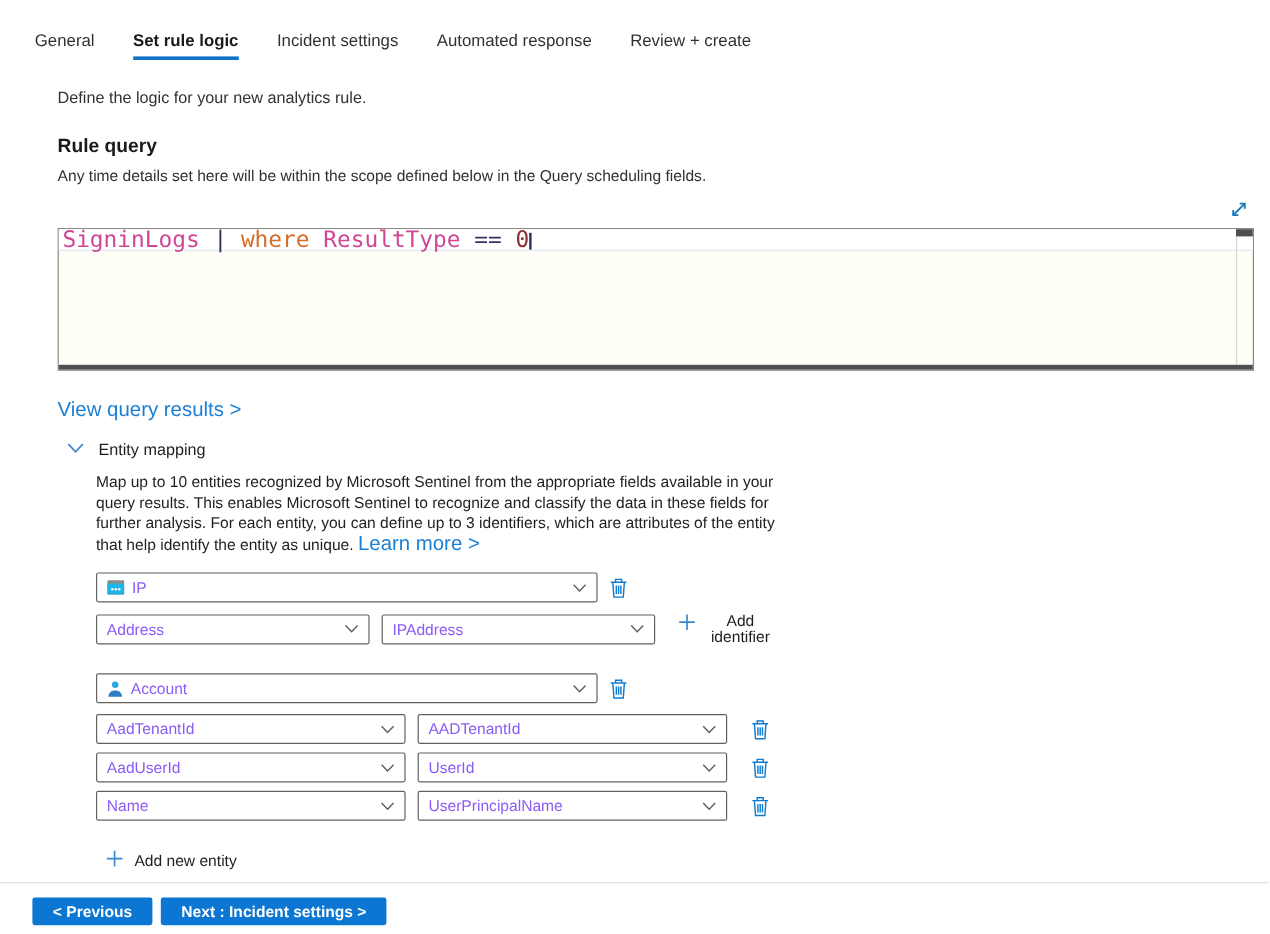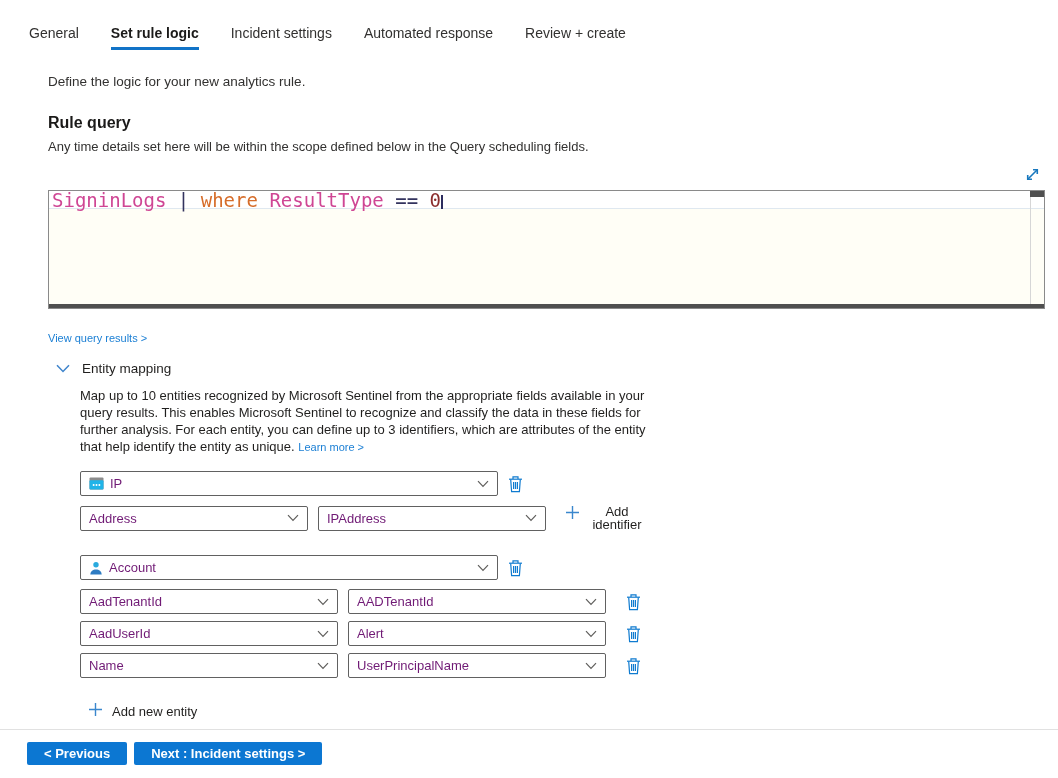--- a/index.html
+++ b/index.html
@@ -26,33 +26,33 @@
   .editor { position:relative; margin:7px 0 0 48px; width:997px; height:119px;
             border:1px solid #8a8a8a; background:#fffef6; }
   .editor-scroll-v { position:absolute; top:0; right:0; width:14px; height:100%; border-left:1px solid #d6d6d6; }
   .editor-thumb-v { position:absolute; top:0; right:0; width:14px; height:6px; background:#4f4f4f; }
   .editor-thumb-h { position:absolute; left:0; bottom:0; width:100%; height:4px; background:#4f4f4f; }
   .code-line { height:18px; background:#fff; border-bottom:1px solid #dfe8f0;
                font-family:"DejaVu Sans Mono","Liberation Mono",monospace; font-size:19px;
                line-height:18px; padding-left:3px; white-space:pre; }
   .cursor { display:inline-block; width:2px; height:14px; background:#2c2c5e; vertical-align:-2px; }
 
-  .link { color:#1b7fd4; font-size:11px; text-decoration:none; cursor:pointer; }
+  .link { color:#1b7fd4; font-size:17px; text-decoration:none; cursor:pointer; }
   .view-results { display:inline-block; margin:23px 0 0 48px; }
 
   .ae-title { margin:24px 0 0 48px; font-size:15px; font-weight:700; color:#1b1a19; }
   .em-row { display:flex; align-items:center; gap:12px; margin:13px 0 0 56px; cursor:pointer; }
   .em-label { font-size:13.5px; color:#201f1e; }
   .em-desc { margin:10px 0 0 80px; width:572px; font-size:13px; line-height:17px; color:#201f1e; }
 
   
   .entities { margin-left:80px; }
   .select { display:flex; align-items:center; height:25px; border:1px solid #616161; border-radius:2px;
             background:#fff; padding:0 8px; cursor:pointer; }
-  .select .sel-label { font-size:13px; color:#701a75; flex:1 1 auto; display:flex; align-items:center; gap:6px; }
+  .select .sel-label { font-size:13px; color:#8b5cf6; flex:1 1 auto; display:flex; align-items:center; gap:6px; }
   .select .chev { flex:0 0 auto; display:flex; }
   .entity-row { display:flex; align-items:center; gap:8px; margin-top:24px; }
   .entity-row.first { margin-top:15px; }
   .entity-select { width:418px; }
   .trash-btn { background:none; border:none; padding:0 2px; cursor:pointer; display:flex; align-items:center; }
   .id-row { display:flex; align-items:center; gap:10px; margin-top:9px; }
   .id-row + .id-row { margin-top:7px; }
   .entity.e0 .id-select { width:228px; }
   .entity.e1 .id-select { width:258px; }
   .entity.e1 .id-row .trash-btn { margin-left:8px; }
@@ -275,21 +275,21 @@
             <span class="chev">
               <span style="display: flex;">
                 <svg width="12" height="8" viewBox="0 0 12 8">
                   <path d="M1 1.2 L6 6.4 L11 1.2" fill="none" stroke="#5f5e5c" stroke-width="1.2"></path>
                 </svg>
               </span>
             </span>
           </div>
           <div class="select id-select">
             <span class="sel-label">
-              <span>Alert</span>
+              <span>UserId</span>
             </span>
             <span class="chev">
               <span style="display: flex;">
                 <svg width="12" height="8" viewBox="0 0 12 8">
                   <path d="M1 1.2 L6 6.4 L11 1.2" fill="none" stroke="#5f5e5c" stroke-width="1.2"></path>
                 </svg>
               </span>
             </span>
           </div>
           <button class="trash-btn">

